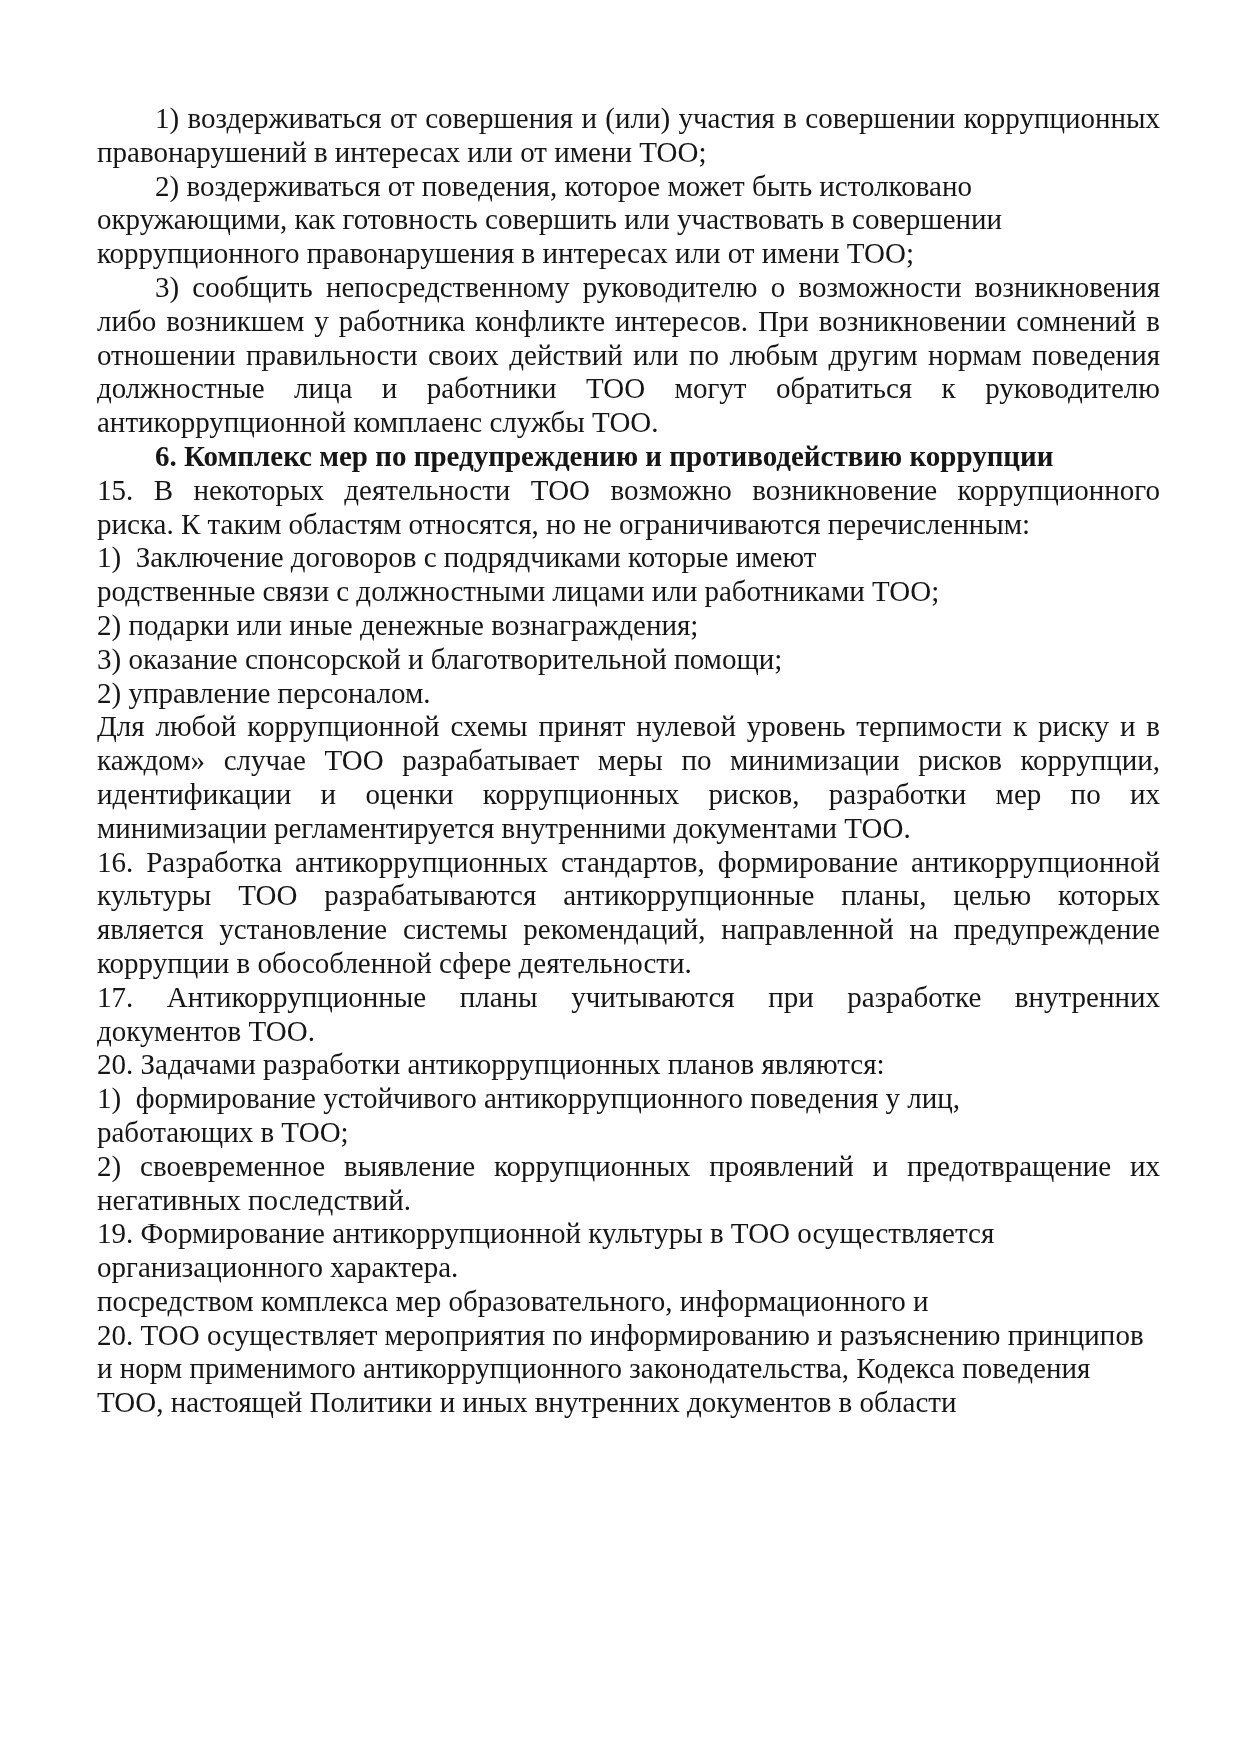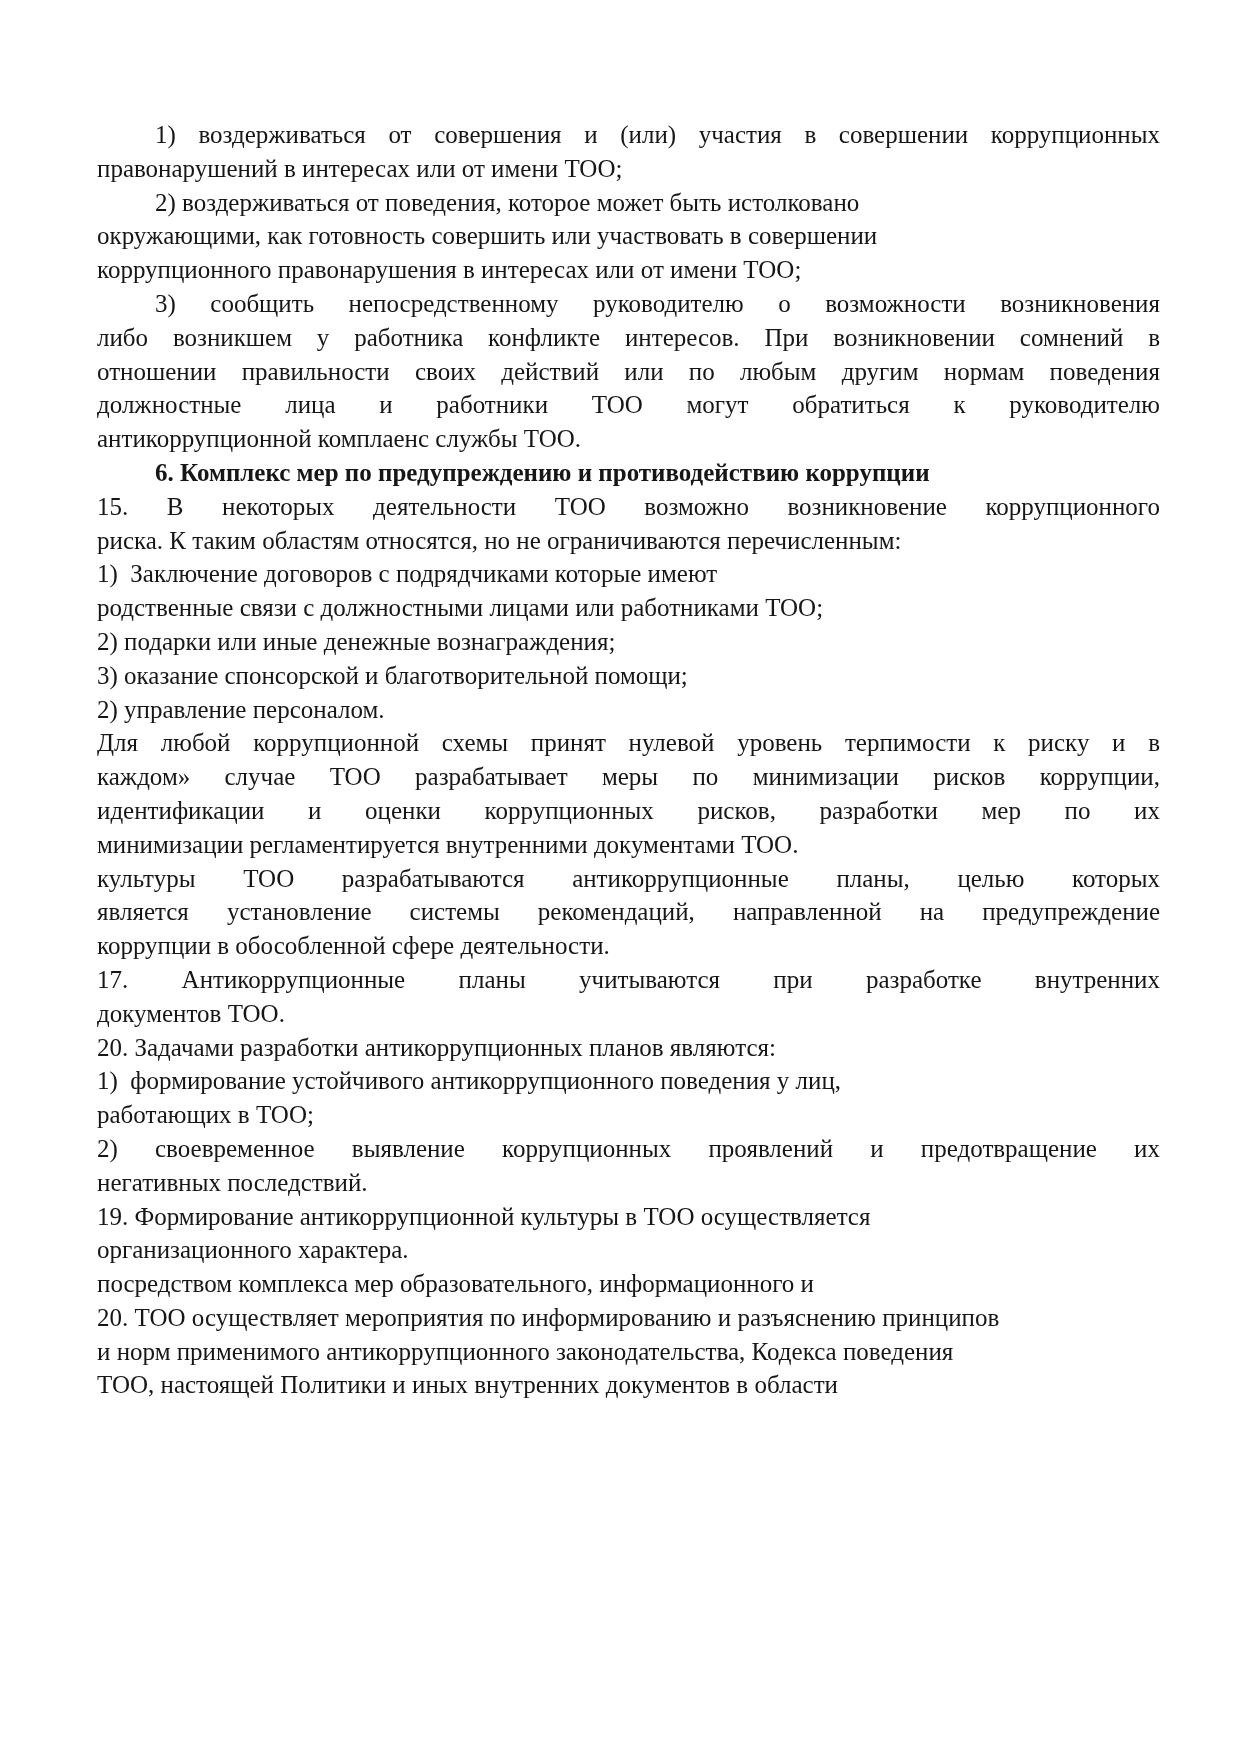--- a/index.html
+++ b/index.html
@@ -12,23 +12,23 @@
     width: 1240px;
     height: 1752px;
     background: #ffffff;
     color: #161616;
     font-family: "Liberation Serif", "DejaVu Serif", serif;
     overflow: hidden;
   }
   .textblock {
     position: absolute;
     left: 97px;
-    top: 118px;
+    top: 102px;
     width: 1063px;
-    font-size: 25px;
+    font-size: 29px;
     line-height: 33.8px;
   }
   .line {
     white-space: pre-wrap;
     text-align: left;
   }
   .line.indent {
     text-indent: 58px;
   }
   .line.justify {
@@ -59,20 +59,21 @@
       <div class="line">риска. К таким областям относятся, но не ограничиваются перечисленным:</div>
       <div class="line">1)&nbsp;&nbsp;Заключение договоров с подрядчиками которые имеют</div>
       <div class="line">родственные связи с должностными лицами или работниками ТОО;</div>
       <div class="line">2) подарки или иные денежные вознаграждения;</div>
       <div class="line">3) оказание спонсорской и благотворительной помощи;</div>
       <div class="line">2) управление персоналом.</div>
       <div class="line justify">Для любой коррупционной схемы принят нулевой уровень терпимости к риску и в</div>
       <div class="line justify">каждом» случае ТОО разрабатывает меры по минимизации рисков коррупции,</div>
       <div class="line justify">идентификации и оценки коррупционных рисков, разработки мер по их</div>
       <div class="line">минимизации регламентируется внутренними документами ТОО.</div>
+      <div class="line justify">16. Разработка антикоррупционных стандартов, формирование антикоррупционной</div>
       <div class="line justify">культуры ТОО разрабатываются антикоррупционные планы, целью которых</div>
       <div class="line justify">является установление системы рекомендаций, направленной на предупреждение</div>
       <div class="line">коррупции в обособленной сфере деятельности.</div>
       <div class="line justify">17. Антикоррупционные планы учитываются при разработке внутренних</div>
       <div class="line">документов ТОО.</div>
       <div class="line">20. Задачами разработки антикоррупционных планов являются:</div>
       <div class="line">1)&nbsp;&nbsp;формирование устойчивого антикоррупционного поведения у лиц,</div>
       <div class="line">работающих в ТОО;</div>
       <div class="line justify">2) своевременное выявление коррупционных проявлений и предотвращение их</div>
       <div class="line">негативных последствий.</div>

